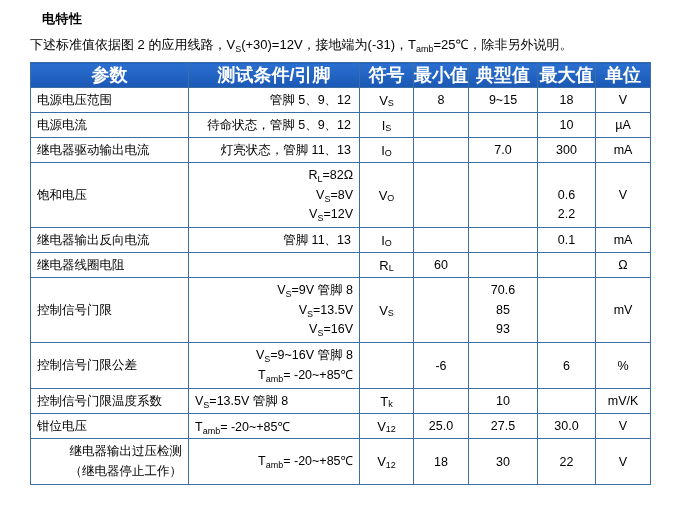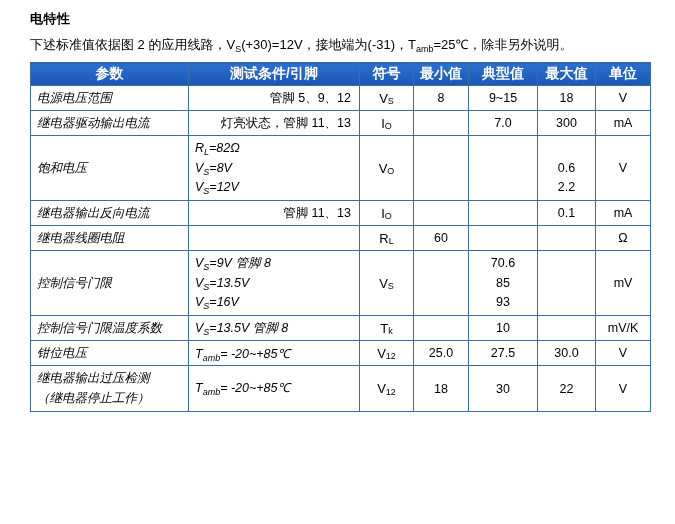--- a/index.html
+++ b/index.html
@@ -17,21 +17,21 @@
   .page {
     position: relative;
     width: 675px;
     height: 524px;
     box-sizing: border-box;
     padding: 10px 12px 0 30px;
   }
   .doc-title {
     font-size: 13px;
     font-weight: bold;
-    margin: 0 0 6px 0;
+    margin: 0 0 6px 12px;
     letter-spacing: 0.5px;
   }
   .doc-note {
     font-size: 13px;
     margin: 8px 0 8px 0;
     line-height: 1.4;
   }
   .doc-note sub {
     font-size: 9px;
   }
@@ -53,39 +53,39 @@
     border: 1px solid #3a6ea5;
     padding: 0;
   }
   table.spec thead th {
     background: #1f63c4;
     background: linear-gradient(to bottom, #2a6fd0 0%, #1b58b5 100%);
     color: #ffffff;
     font-weight: bold;
     height: 22px;
     text-align: center;
-    font-size: 14px;
+    font-size: 18px;
   }
   .cell {
     display: flex;
     align-items: center;
     min-height: 24px;
     padding: 2px 6px;
     box-sizing: border-box;
   }
   .cell.center { justify-content: center; text-align: center; }
   .cell.right  { justify-content: flex-end; text-align: left; padding-right: 8px; }
-  .cell.left   { justify-content: flex-start; text-align: left; font-style: italic; }
+  .cell.left   { justify-content: flex-start; text-align: left; }
   .cell.multi {
     display: block;
     line-height: 1.55;
     padding: 3px 6px;
   }
   .cell.multi.center { text-align: center; }
-  .cell.multi.left   { text-align: left; }
+  .cell.multi.left   { text-align: right; }
   .nowrap { white-space: nowrap; }
   sub { font-size: 9px; vertical-align: baseline; position: relative; top: 3px; }
   .sym { font-size: 13px; }
 </style>
 </head>
 <body>
 
 <div class="page">
 
   <div class="doc-title">电特性</div>
@@ -134,20 +134,43 @@
           </td>
           <td>
             <div class="cell center">18</div>
           </td>
           <td>
             <div class="cell center">V</div>
           </td>
         </tr>
         <tr>
           <td>
+            <div class="cell left">电源电流</div>
+          </td>
+          <td>
+            <div class="cell right">待命状态，管脚 5、9、12</div>
+          </td>
+          <td>
+            <div class="cell center sym">I<sub>S</sub></div>
+          </td>
+          <td>
+            <div class="cell center"></div>
+          </td>
+          <td>
+            <div class="cell center"></div>
+          </td>
+          <td>
+            <div class="cell center">10</div>
+          </td>
+          <td>
+            <div class="cell center">µA</div>
+          </td>
+        </tr>
+        <tr>
+          <td>
             <div class="cell left">继电器驱动输出电流</div>
           </td>
           <td>
             <div class="cell right">灯亮状态，管脚 11、13</div>
           </td>
           <td>
             <div class="cell center sym">I<sub>O</sub></div>
           </td>
           <td>
             <div class="cell center"></div>
@@ -265,20 +288,46 @@
           </td>
           <td>
             <div class="cell center"></div>
           </td>
           <td>
             <div class="cell center">mV</div>
           </td>
         </tr>
         <tr>
           <td>
+            <div class="cell left">控制信号门限公差</div>
+          </td>
+          <td>
+            <div class="cell left multi">
+              <div class="nowrap">V<sub>S</sub>=9~16V   管脚 8</div>
+              <div class="nowrap">T<sub>amb</sub>= -20~+85℃</div>
+            </div>
+          </td>
+          <td>
+            <div class="cell center sym"></div>
+          </td>
+          <td>
+            <div class="cell center">-6</div>
+          </td>
+          <td>
+            <div class="cell center"></div>
+          </td>
+          <td>
+            <div class="cell center">6</div>
+          </td>
+          <td>
+            <div class="cell center">%</div>
+          </td>
+        </tr>
+        <tr>
+          <td>
             <div class="cell left">控制信号门限温度系数</div>
           </td>
           <td>
             <div class="cell left">
               <div class="nowrap">V<sub>S</sub>=13.5V   管脚 8</div>
             </div>
           </td>
           <td>
             <div class="cell center sym">T<sub>k</sub></div>
           </td>

